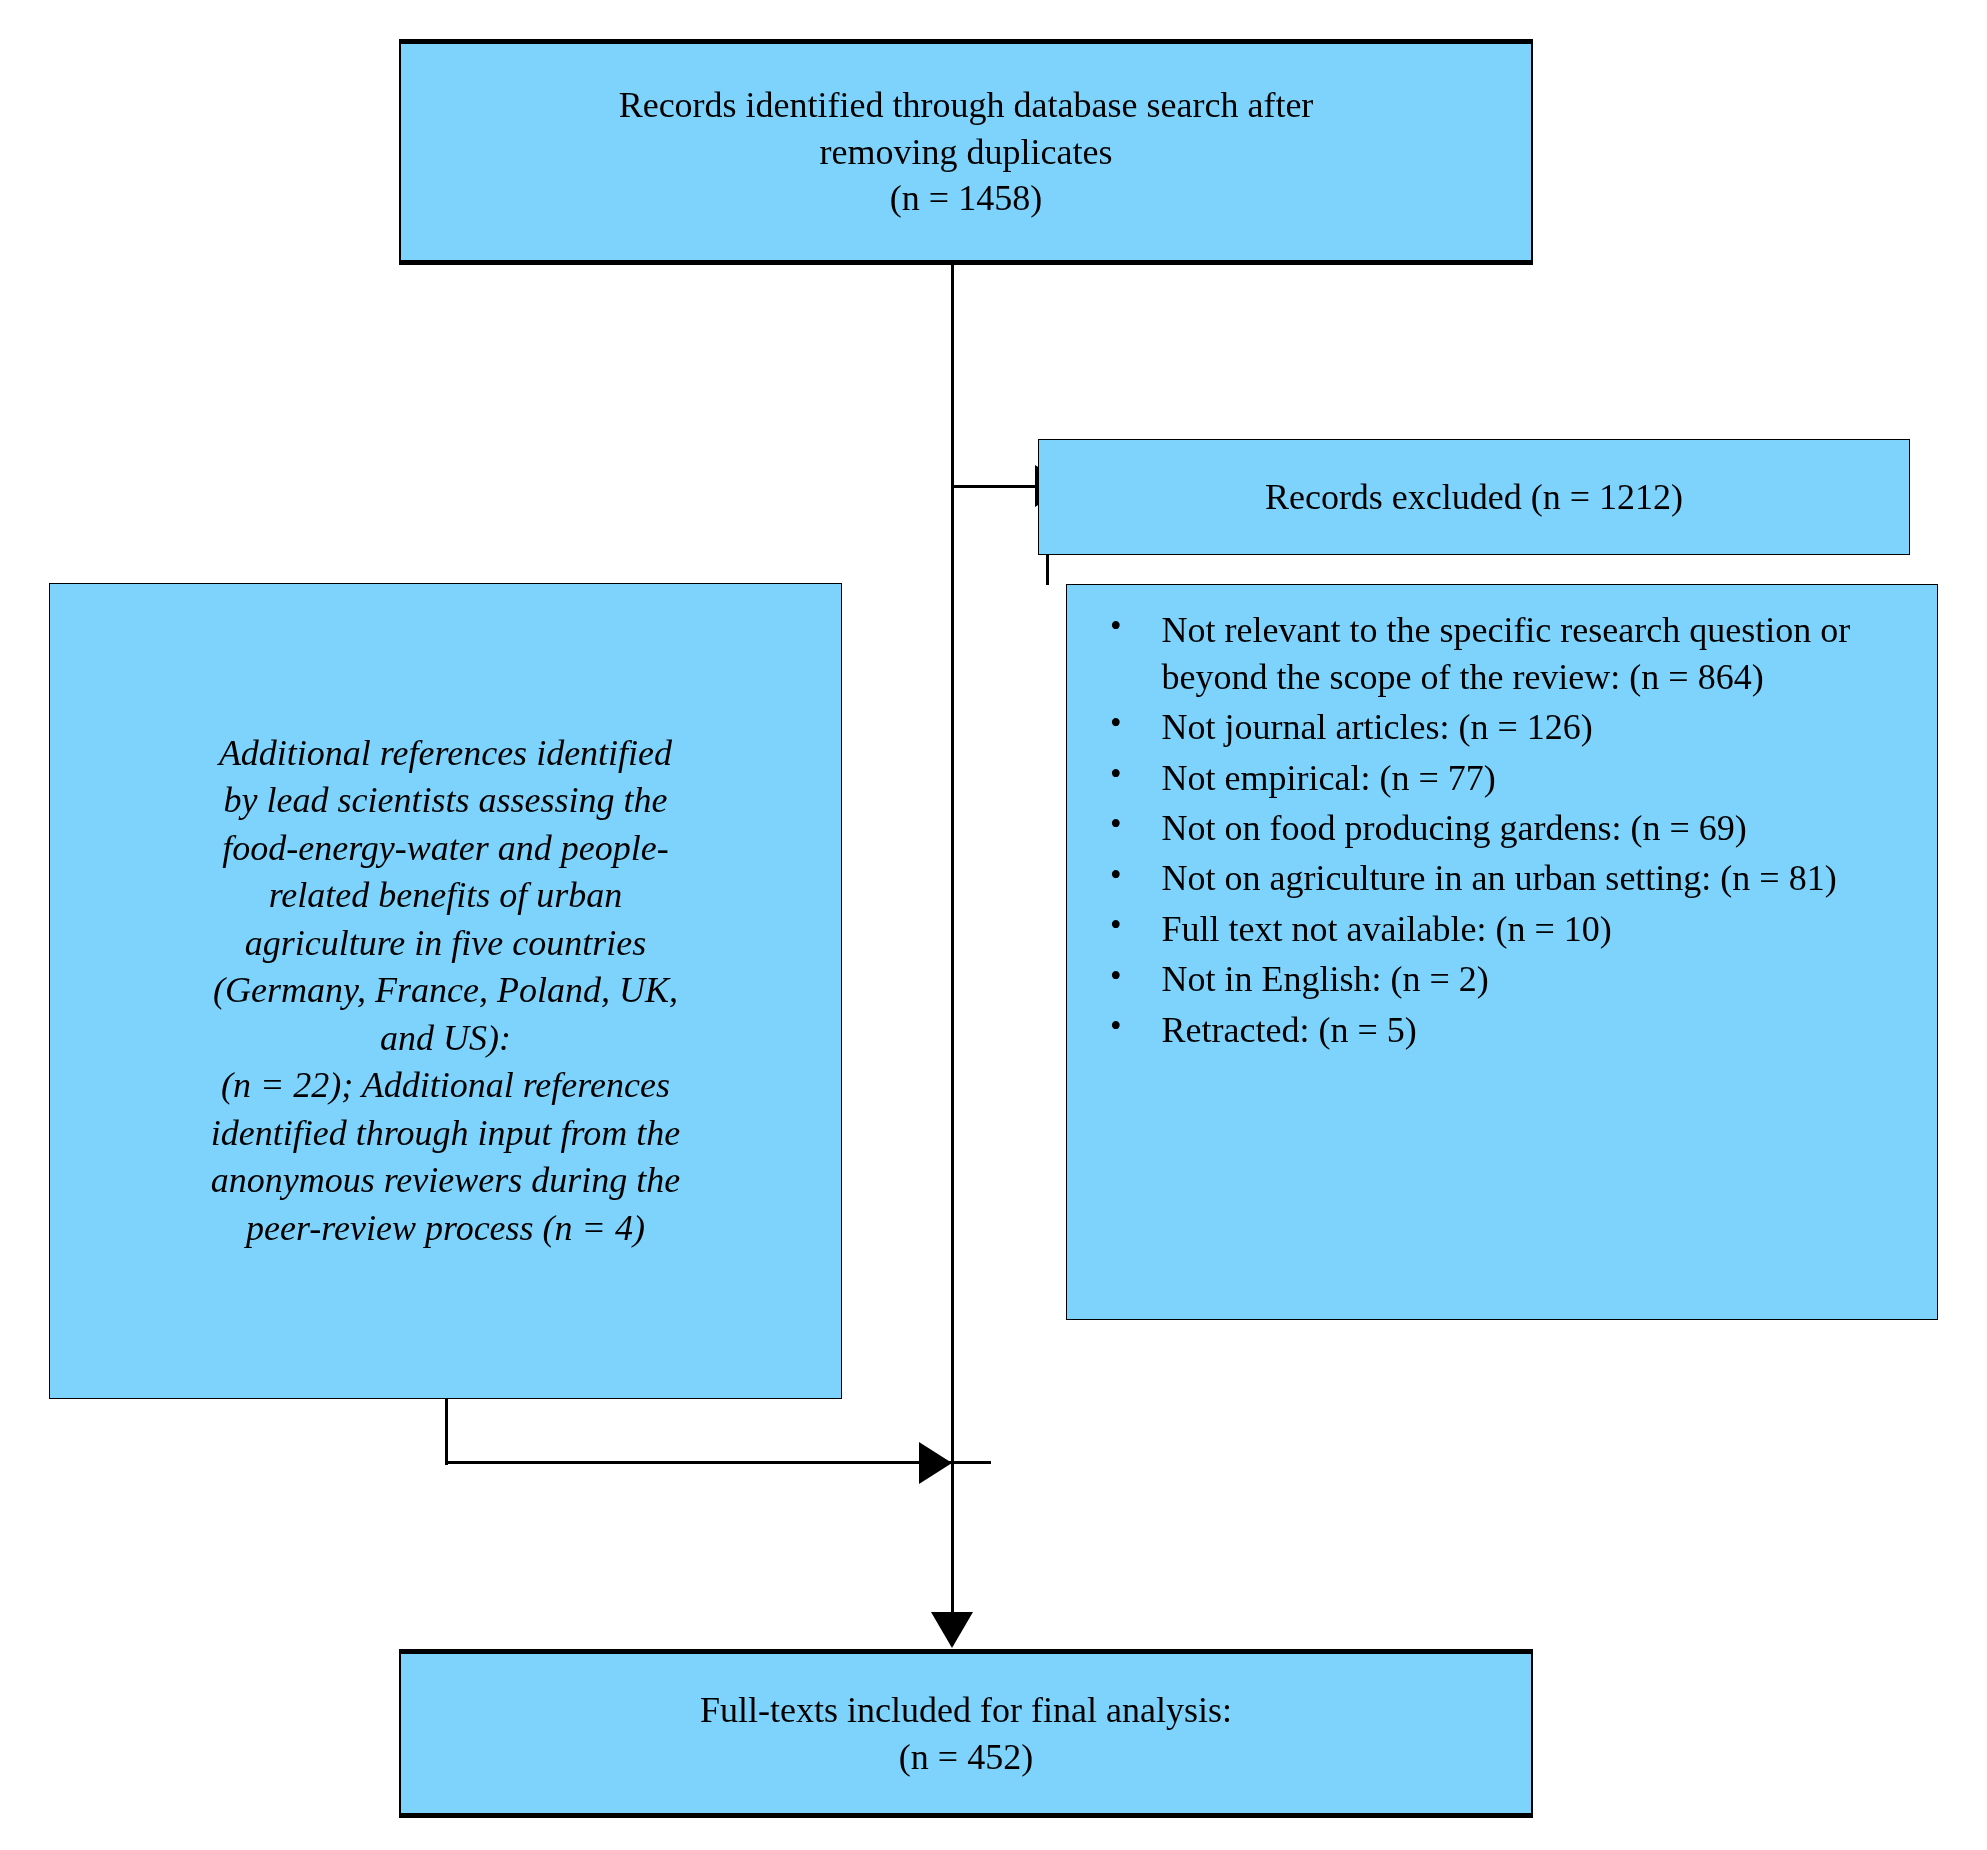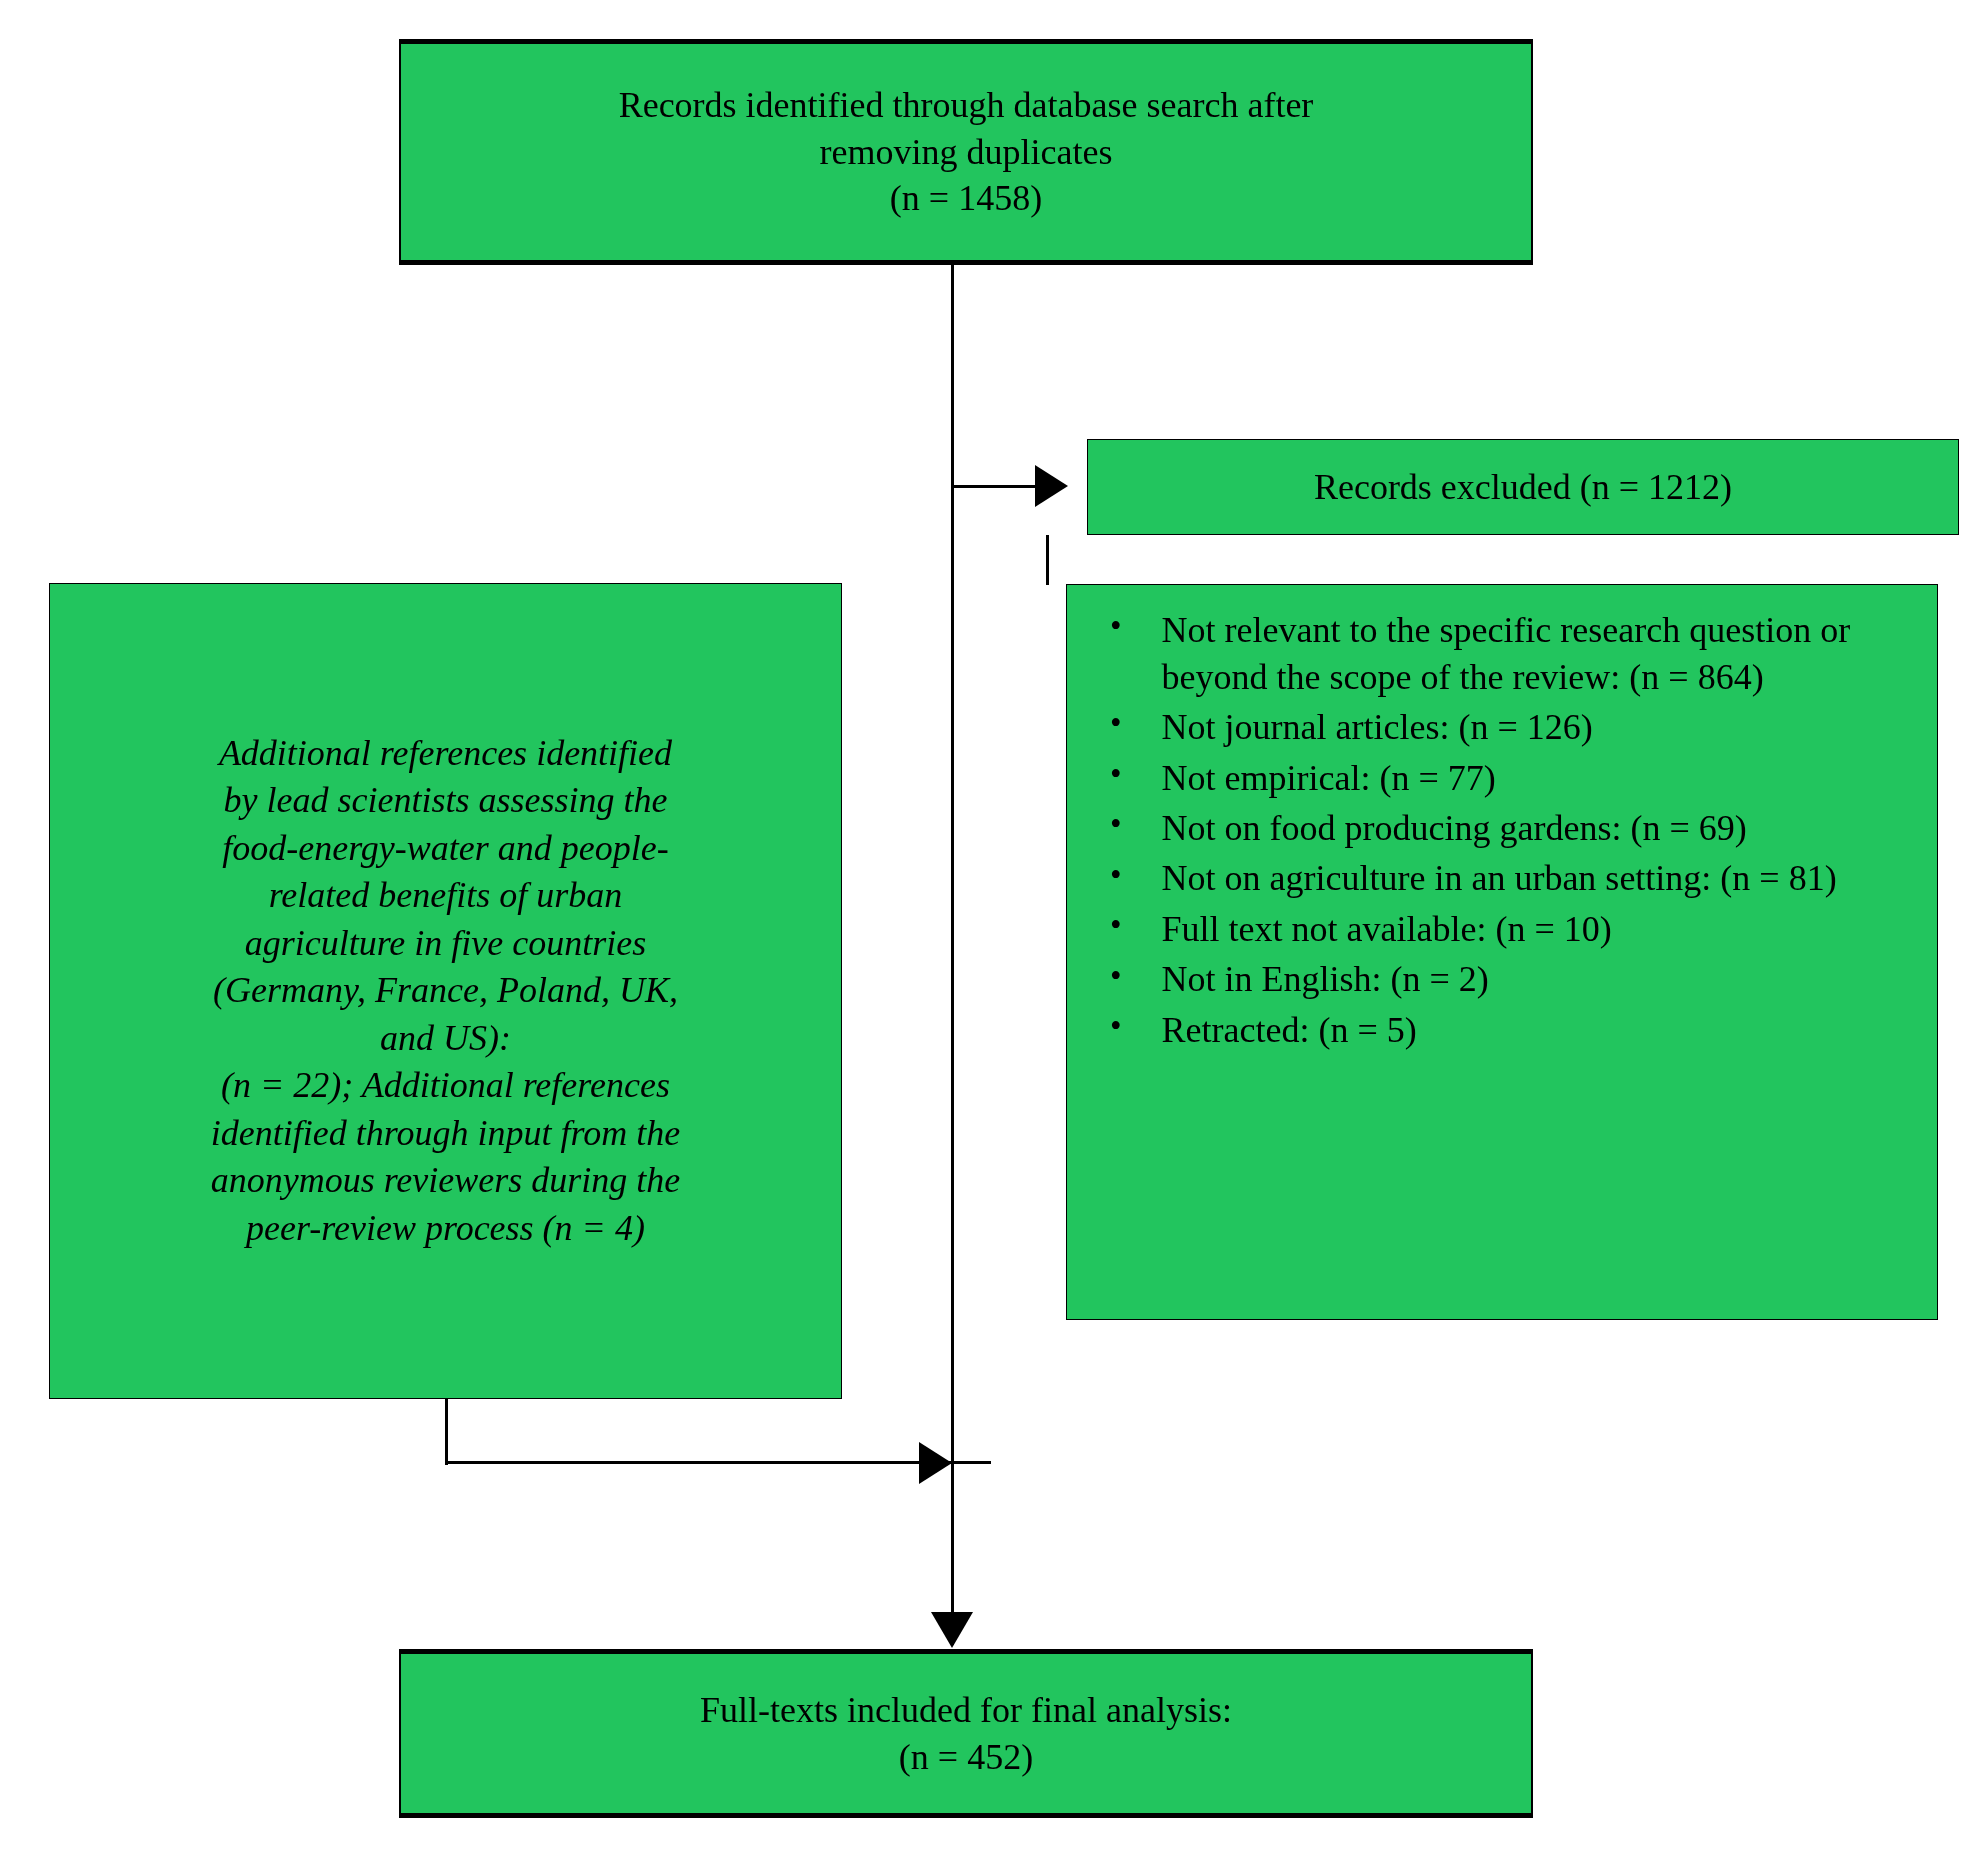--- a/index.html
+++ b/index.html
@@ -7,40 +7,40 @@
     position:relative;
     width:1988px;height:1851px;
     background:#ffffff;
     font-family:"Liberation Serif","DejaVu Serif",serif;
     color:#000;
     overflow:hidden;
   }
   .box{
     position:absolute;
     box-sizing:border-box;
-    background:#22c55e;
+    background:#7dd3fc;
     border:1.7px solid #000;
     display:flex;
     align-items:center;
     justify-content:center;
   }
   .box-heavy{ border-top-width:5px; border-bottom-width:5px; border-left-width:2.5px; border-right-width:2.5px;}
   .box-text{
     text-align:center;
     line-height:1.30;
     font-size:36px;
     padding:0 11.6px;
     white-space:pre-line;
   }
 
   
   #top-box{ left:399px; top:39px; width:1134px; height:226px; }
 
   
-  #excluded-box{ left:1087px; top:439px; width:872px; height:96px;justify-content:center; }
+  #excluded-box{ left:1038px; top:439px; width:872px; height:116px;justify-content:center; }
   #excluded-box .box-text{ font-size:36px; }
 
   
   #reasons-box{
     left:1066px; top:584px; width:872px; height:736px;
     display:block; padding:21.5px 21.5px 8.3px 21.5px;
   }
   ul.reasons{
     list-style:none; margin:0; padding:0;
     font-size:36px; line-height:1.31;

